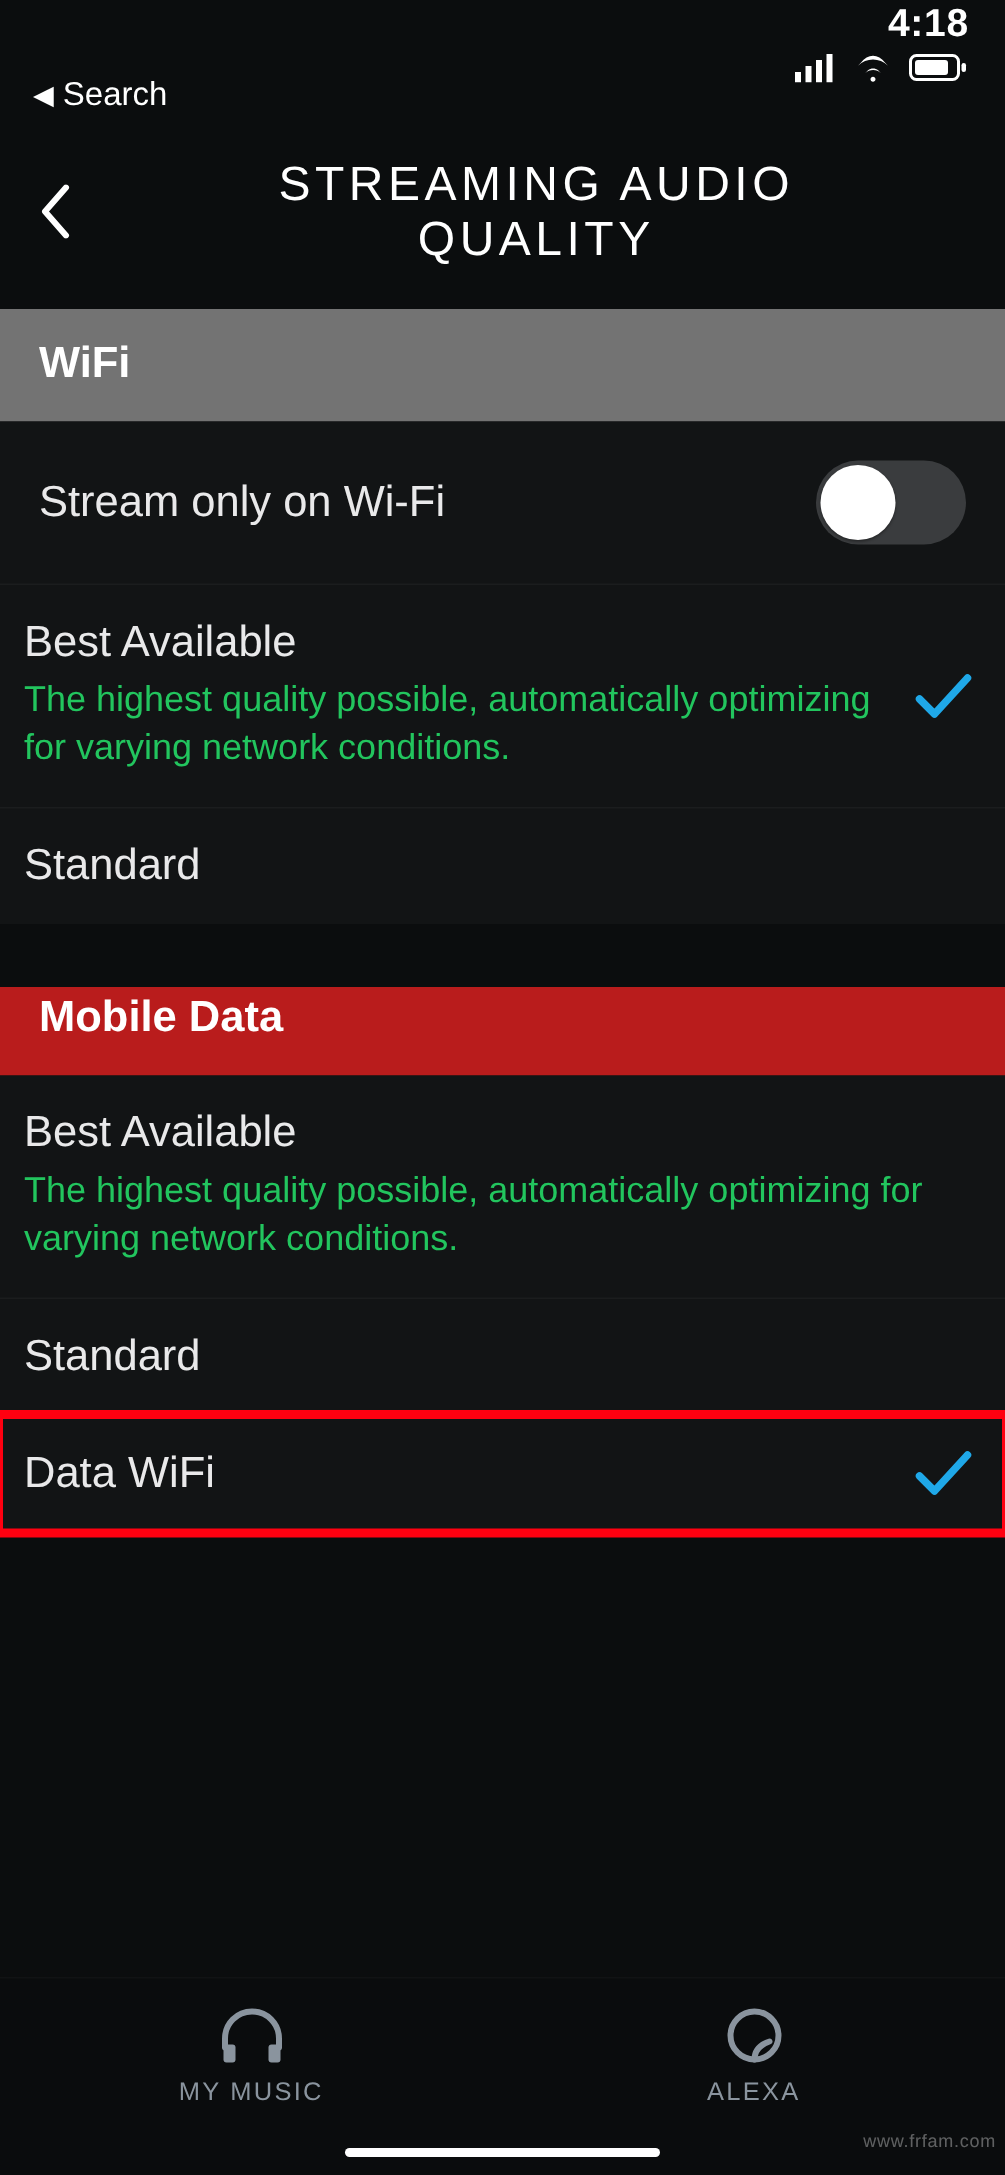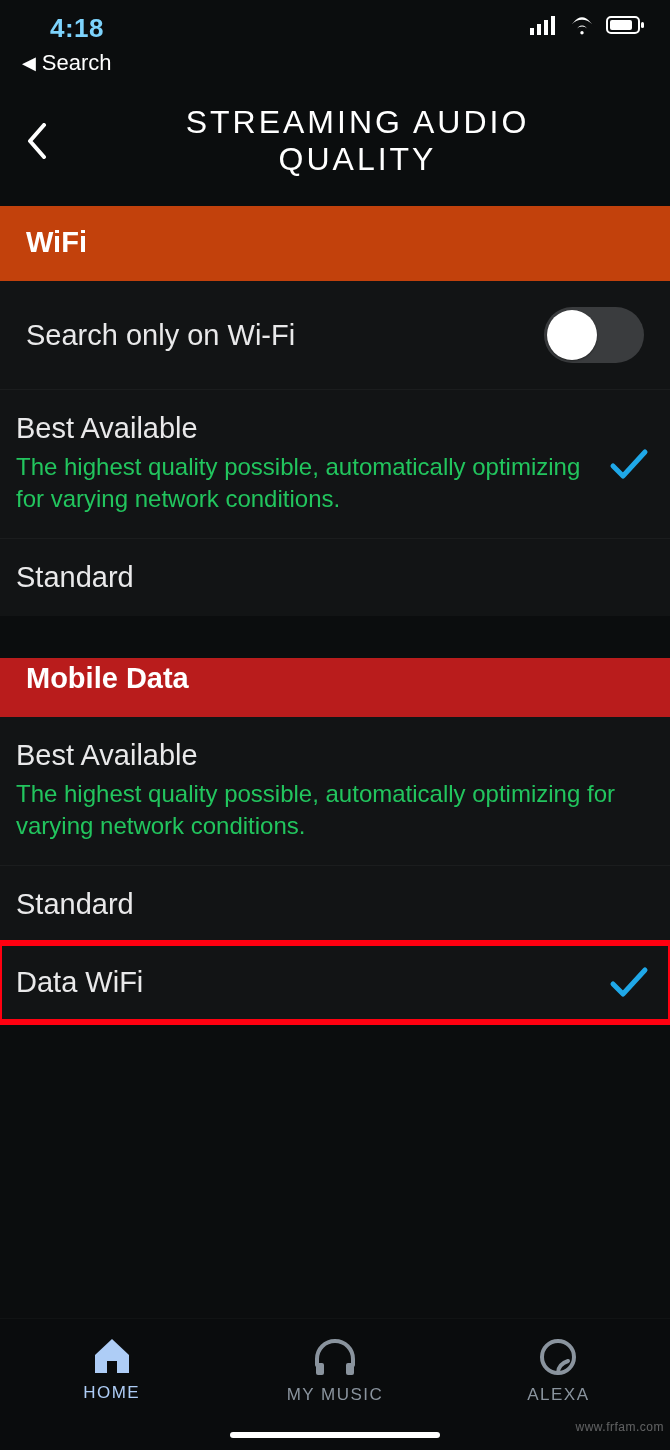--- a/index.html
+++ b/index.html
@@ -1,34 +1,34 @@
 <!DOCTYPE html>
 <html><head>
 <meta charset="utf-8">
 <style>
   * { margin: 0; padding: 0; box-sizing: border-box; -webkit-font-smoothing: antialiased; }
   html, body { width: 670px; height: 1450px; background: #000; color: #fff; font-family: -apple-system, "Helvetica Neue", Arial, sans-serif; overflow: hidden; }
   .screen { width: 670px; height: 1450px; position: relative; background: #0b0d0e; display: flex; flex-direction: column; }
 
   
-  .status-bar { height: 44px; display: flex; align-items: flex-end; justify-content: space-between; padding: 0 24px 0 50px; color: #7dd3fc; font-size: 26px; font-weight: 600; }
+  .status-bar { height: 44px; display: flex; align-items: flex-end; justify-content: space-between; padding: 0 24px 0 50px; color: #ffffff; font-size: 26px; font-weight: 600; flex-direction: column; }
   .status-time { letter-spacing: 0.5px; }
   .status-right { display: flex; align-items: center; gap: 10px; padding-bottom: 2px; }
 
   
   .nav-back-row { padding: 6px 22px 10px 22px; display: flex; align-items: center; gap: 6px; color: #fff; font-size: 22px; font-weight: 500; }
   .nav-back-caret { font-size: 18px; line-height: 1; }
 
   
   .header { display: flex; align-items: center; padding: 18px 10px 28px 10px; gap: 45px; }
   .header .back-btn { width: 54px; display:flex; justify-content:center; align-items:center; }
   .header-title { flex: 1; text-align: center; font-size: 32px; font-weight: 400; letter-spacing: 3px; padding-right: 54px; }
 
   
-  .section-header { background: #c2410c; color:#fff; font-size: 29px; font-weight: 700; padding: 20px 26px 22px 26px; }
+  .section-header { background: #737373; color:#fff; font-size: 29px; font-weight: 700; padding: 20px 26px 22px 26px; }
   .list { background: #121415; }
   .row { padding: 26px 26px; border-bottom: 1px solid rgba(255,255,255,0.04); display:flex; align-items:center; position:relative; }
   .row:last-child { border-bottom: none; }
   .row .row-body { flex:1; min-width:0; padding-right: 20px; }
   .row-title { font-size: 29px; font-weight: 400; color: #e9e9ea; }
   .row-sub { font-size: 24px; line-height: 1.35; color: #22c55e; margin-top: 6px; }
   .option-row { padding: 22px 16px; }
 
   
   .toggle { position: relative; width: 100px; height: 56px; background: #3a3c3e; border-radius: 56px; }
@@ -97,21 +97,21 @@
           <path d="M18 2 4 18l14 16" stroke="#fff" stroke-width="4" fill="none" stroke-linecap="round" stroke-linejoin="round"></path>
         </svg>
     </div>
     <div class="header-title">STREAMING AUDIO QUALITY</div>
   </div>
 
   <div class="section-header">WiFi</div>
   <div class="list">
     <div class="row">
       <div class="row-body">
-        <div class="row-title">Search only on Wi-Fi</div>
+        <div class="row-title">Stream only on Wi-Fi</div>
       </div>
       <div class="toggle">
         <div class="knob"></div>
       </div>
     </div>
 
     <div class="row option-row">
       <div class="row-body">
         <div class="row-title">Best Available</div>
         <div class="row-sub">The highest quality possible, automatically optimizing for varying network conditions.</div>
@@ -152,26 +152,20 @@
       <div class="check">
         <svg width="40" height="32" viewBox="0 0 40 32">
             <path d="M4 18l10 10L36 4" stroke="#1fa8e8" stroke-width="5" fill="none" stroke-linecap="round" stroke-linejoin="round"></path>
           </svg>
       </div>
       <div class="highlight" style="left:-4px; right:-4px; top:-4px; bottom:-4px;"></div>
     </div>
   </div>
 
   <div class="tabbar">
-    <div class="tab active">
-      <svg width="40" height="38" viewBox="0 0 40 38">
-          <path d="M20 2 3 18v18h12V24h10v12h12V18z"></path>
-        </svg>
-      <div class="tab-label">HOME</div>
-    </div>
     <div class="tab">
       <svg width="44" height="40" viewBox="0 0 44 40" class="stroke-icon">
           <path d="M4 28v-6C4 12 12 4 22 4s18 8 18 18v6" stroke-width="4" stroke-linecap="round"></path>
           <rect x="3" y="26" width="8" height="12" rx="2" fill="#8a949e" stroke="none"></rect>
           <rect x="33" y="26" width="8" height="12" rx="2" fill="#8a949e" stroke="none"></rect>
         </svg>
       <div class="tab-label">MY MUSIC</div>
     </div>
     <div class="tab">
       <svg width="40" height="40" viewBox="0 0 40 40" class="stroke-icon">

